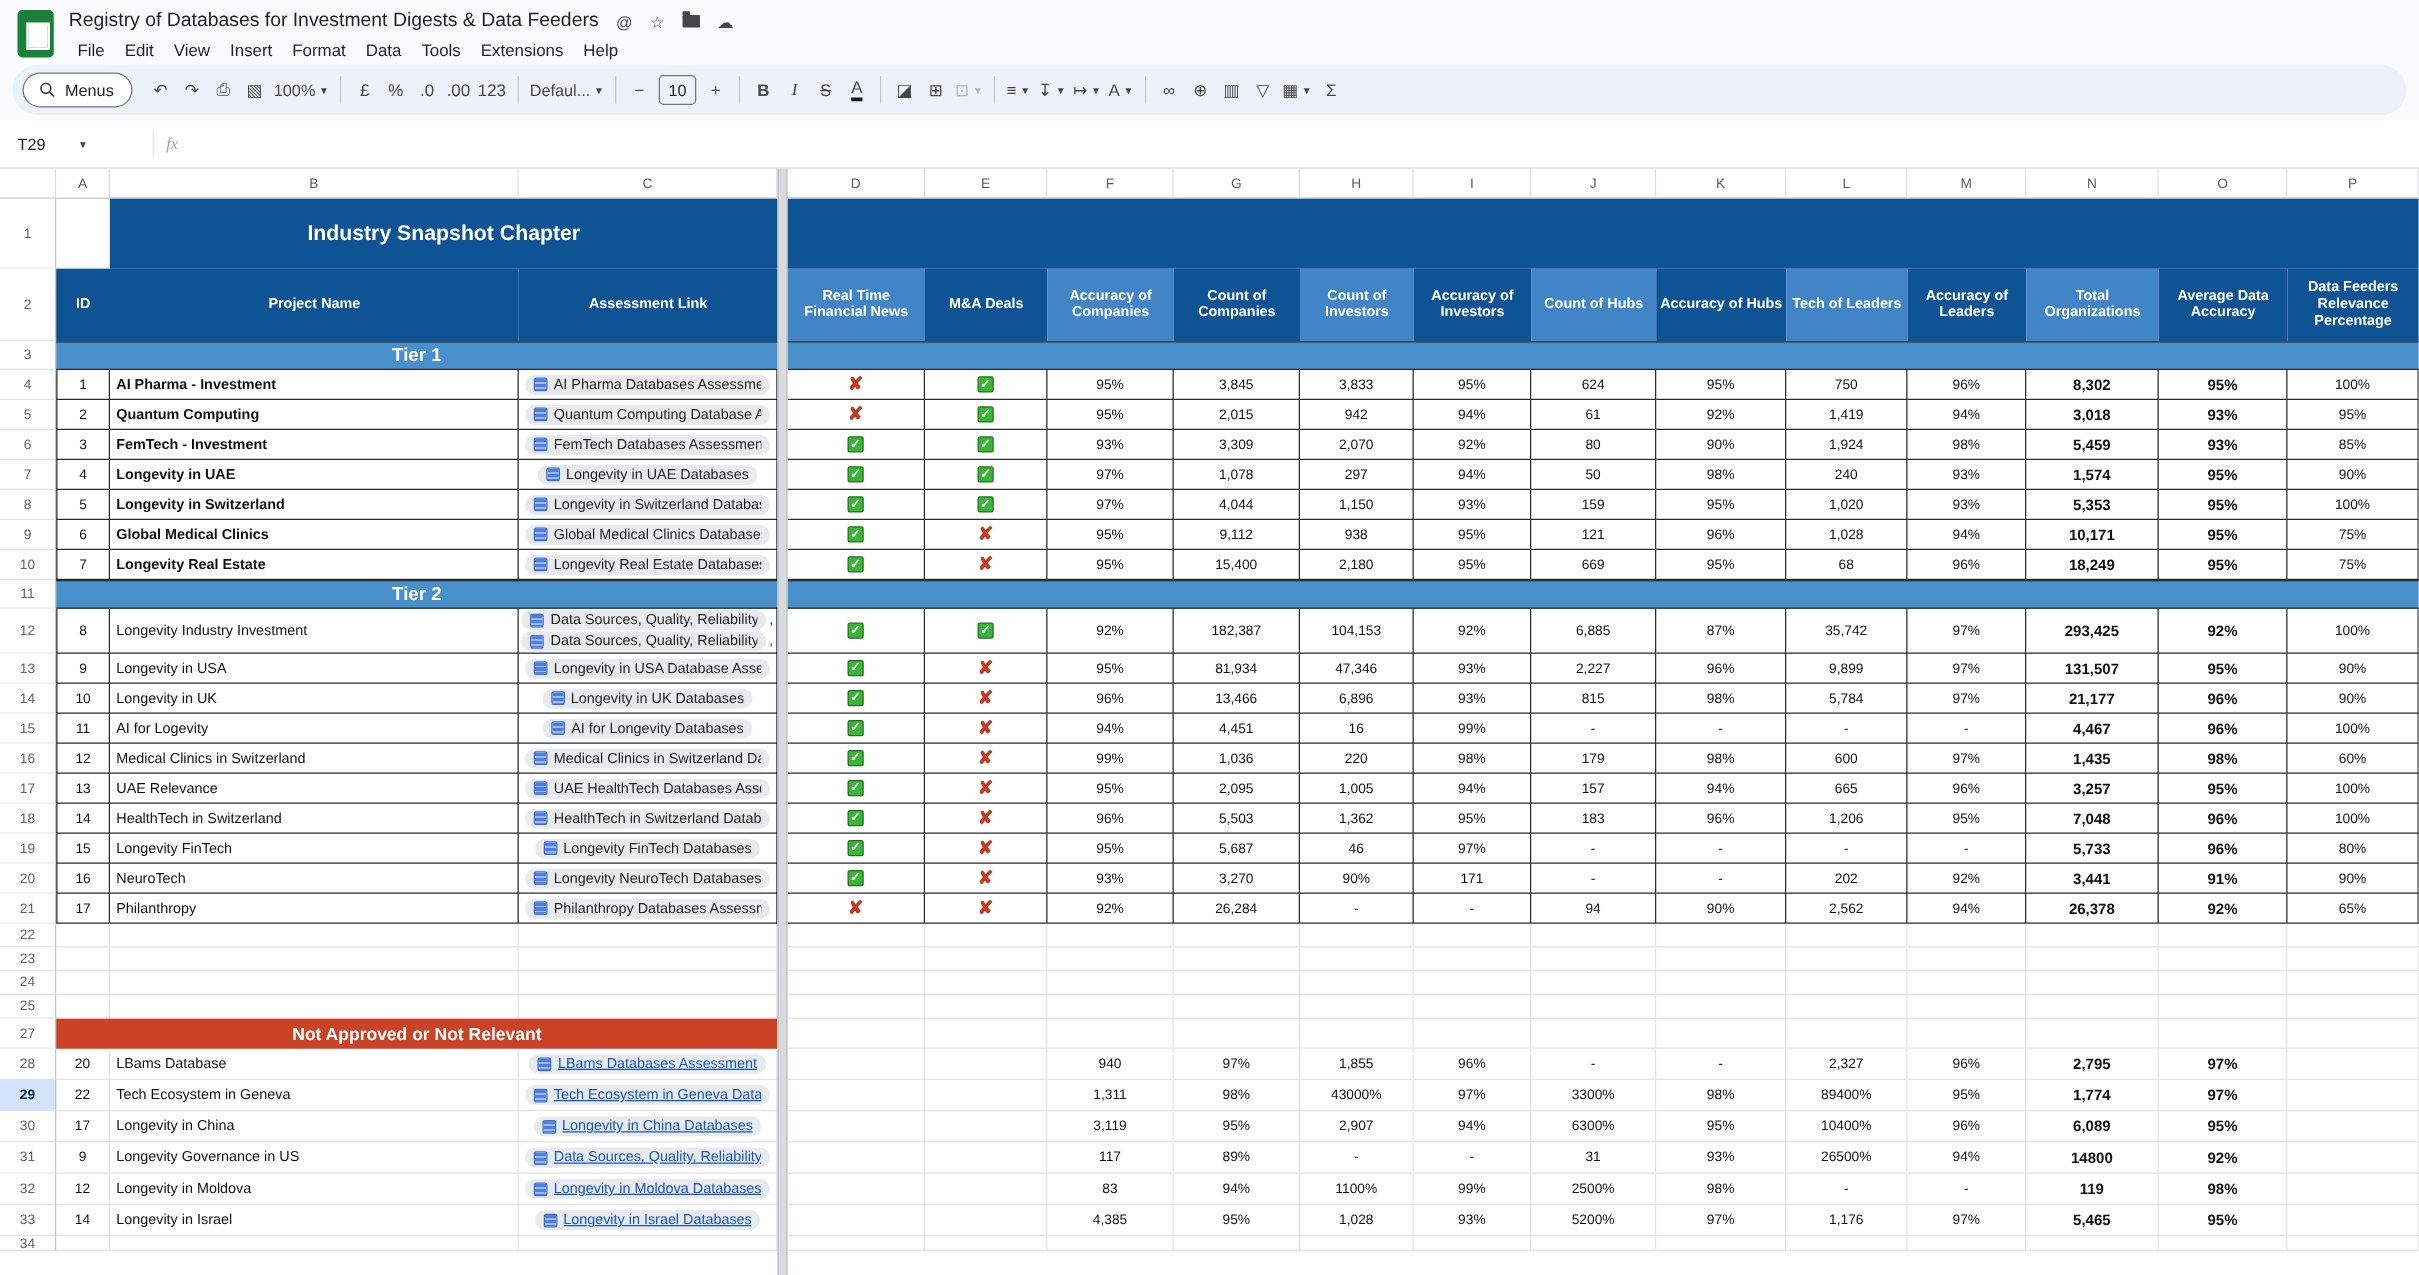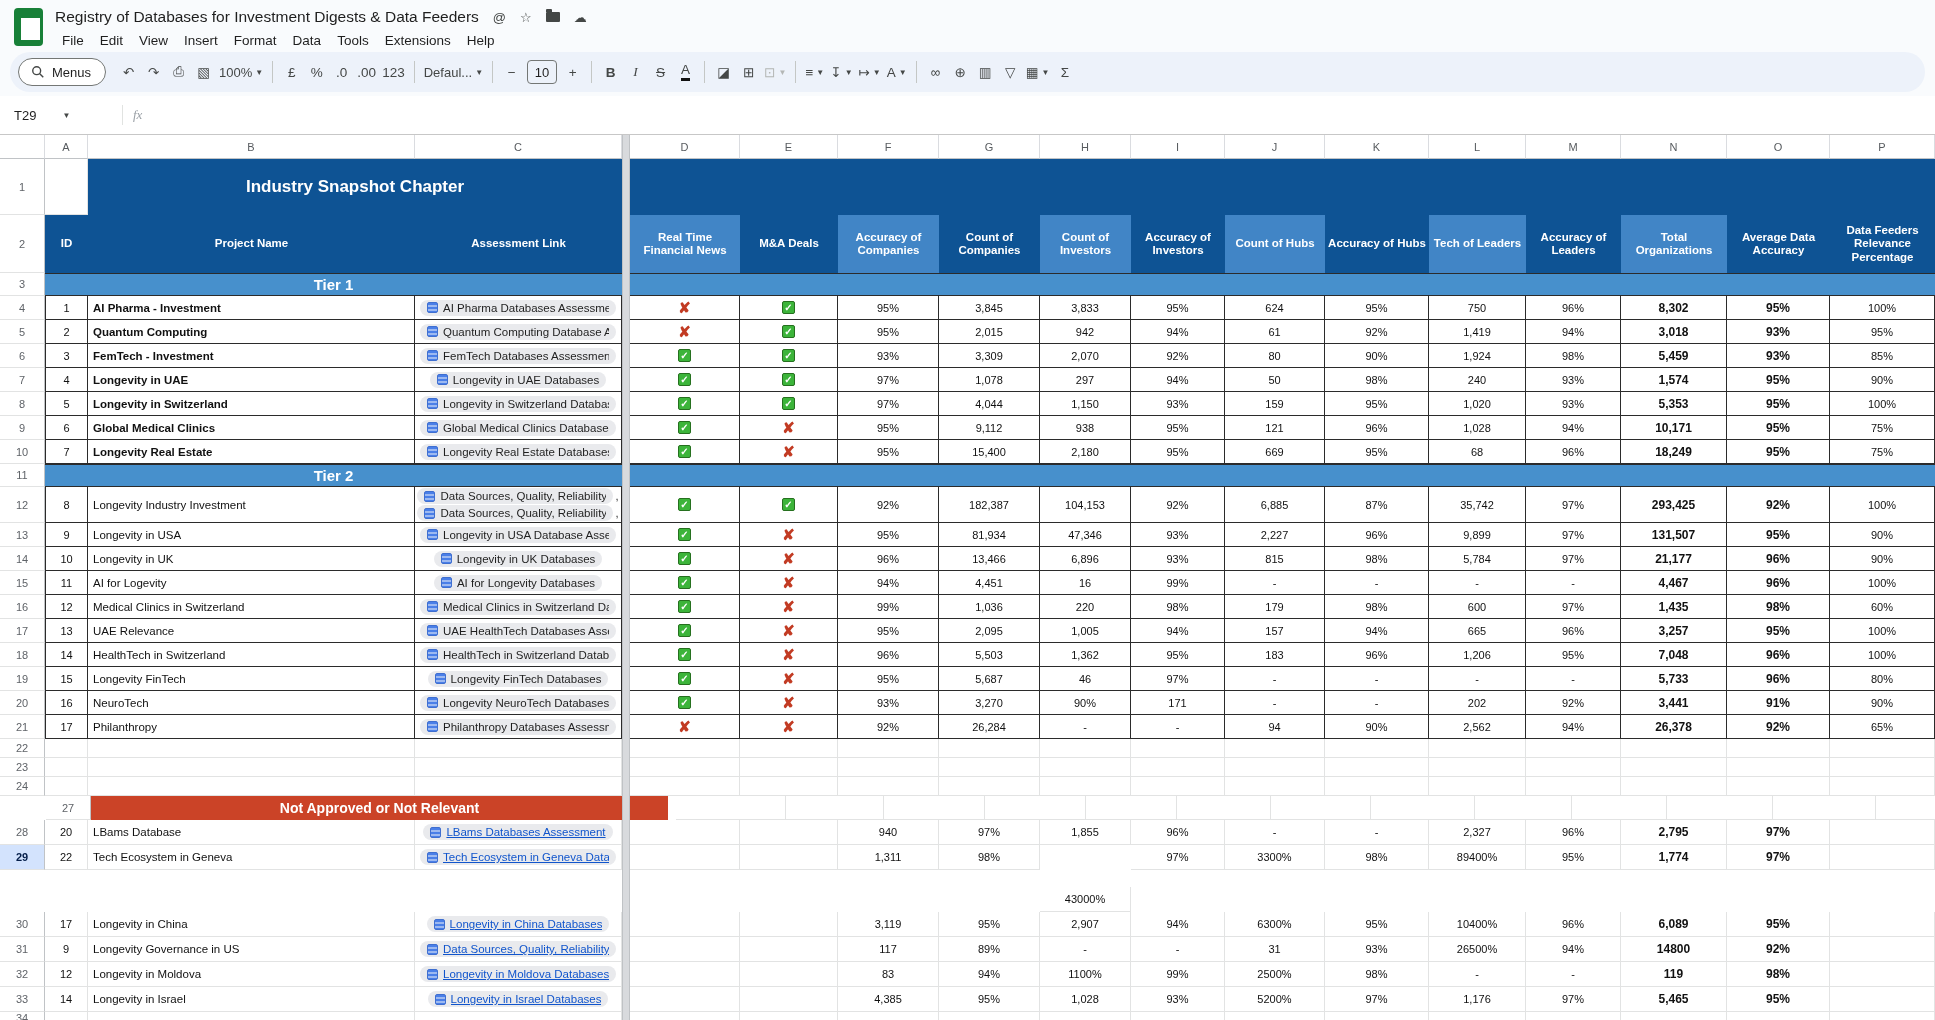--- a/index.html
+++ b/index.html
@@ -1263,21 +1263,41 @@
       <div class="c g" style="width: 94px; height: 19px;"></div>
       <div class="c g" style="width: 100px; height: 19px;"></div>
       <div class="c g" style="width: 104px; height: 19px;"></div>
       <div class="c g" style="width: 97px; height: 19px;"></div>
       <div class="c g" style="width: 95px; height: 19px;"></div>
       <div class="c g" style="width: 106px; height: 19px;"></div>
       <div class="c g" style="width: 103px; height: 19px;"></div>
       <div class="c g" style="width: 105px; height: 19px;"></div>
     </div>
     <div class="r">
-      <div class="c gut" style="width: 45px; height: 24px; margin-left: 46px;">27</div>
+      <div class="c gut" style="width: 45px; height: 19px;">25</div>
+      <div class="c g" style="width: 43px; height: 19px;"></div>
+      <div class="c g" style="width: 327px; height: 19px;"></div>
+      <div class="c g" style="width: 207px; height: 19px;"></div>
+      <div class="c " style="width: 8px; height: 19px;"></div>
+      <div class="c g" style="width: 110px; height: 19px;"></div>
+      <div class="c g" style="width: 98px; height: 19px;"></div>
+      <div class="c g" style="width: 101px; height: 19px;"></div>
+      <div class="c g" style="width: 101px; height: 19px;"></div>
+      <div class="c g" style="width: 91px; height: 19px;"></div>
+      <div class="c g" style="width: 94px; height: 19px;"></div>
+      <div class="c g" style="width: 100px; height: 19px;"></div>
+      <div class="c g" style="width: 104px; height: 19px;"></div>
+      <div class="c g" style="width: 97px; height: 19px;"></div>
+      <div class="c g" style="width: 95px; height: 19px;"></div>
+      <div class="c g" style="width: 106px; height: 19px;"></div>
+      <div class="c g" style="width: 103px; height: 19px;"></div>
+      <div class="c g" style="width: 105px; height: 19px;"></div>
+    </div>
+    <div class="r">
+      <div class="c gut" style="width: 45px; height: 24px;">27</div>
       <div class="c redband" style="width: 577px; height: 24px;">Not Approved or Not Relevant</div>
       <div class="c " style="width: 8px; height: 24px;"></div>
       <div class="c g" style="width: 110px; height: 24px;"></div>
       <div class="c g" style="width: 98px; height: 24px;"></div>
       <div class="c g" style="width: 101px; height: 24px;"></div>
       <div class="c g" style="width: 101px; height: 24px;"></div>
       <div class="c g" style="width: 91px; height: 24px;"></div>
       <div class="c g" style="width: 94px; height: 24px;"></div>
       <div class="c g" style="width: 100px; height: 24px;"></div>
       <div class="c g" style="width: 104px; height: 24px;"></div>
@@ -1348,21 +1368,21 @@
       </div>
       <div class="c " style="width: 8px; height: 25px;"></div>
       <div class="c g" style="width: 110px; height: 25px;"></div>
       <div class="c g" style="width: 98px; height: 25px;"></div>
       <div class="c g" style="width: 101px; height: 25px;">
         <span>1,311</span>
       </div>
       <div class="c g" style="width: 101px; height: 25px;">
         <span>98%</span>
       </div>
-      <div class="c g" style="width: 91px; height: 25px; margin-top: 42px;">
+      <div class="c g" style="width: 91px; height: 25px;">
         <span>43000%</span>
       </div>
       <div class="c g" style="width: 94px; height: 25px;">
         <span>97%</span>
       </div>
       <div class="c g" style="width: 100px; height: 25px;">
         <span>3300%</span>
       </div>
       <div class="c g" style="width: 104px; height: 25px;">
         <span>98%</span>

